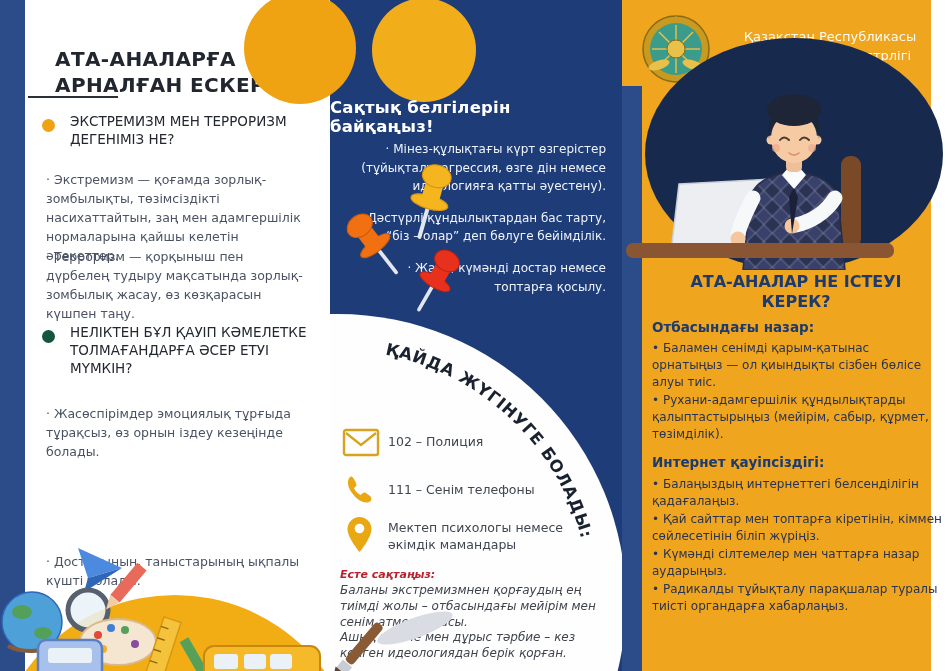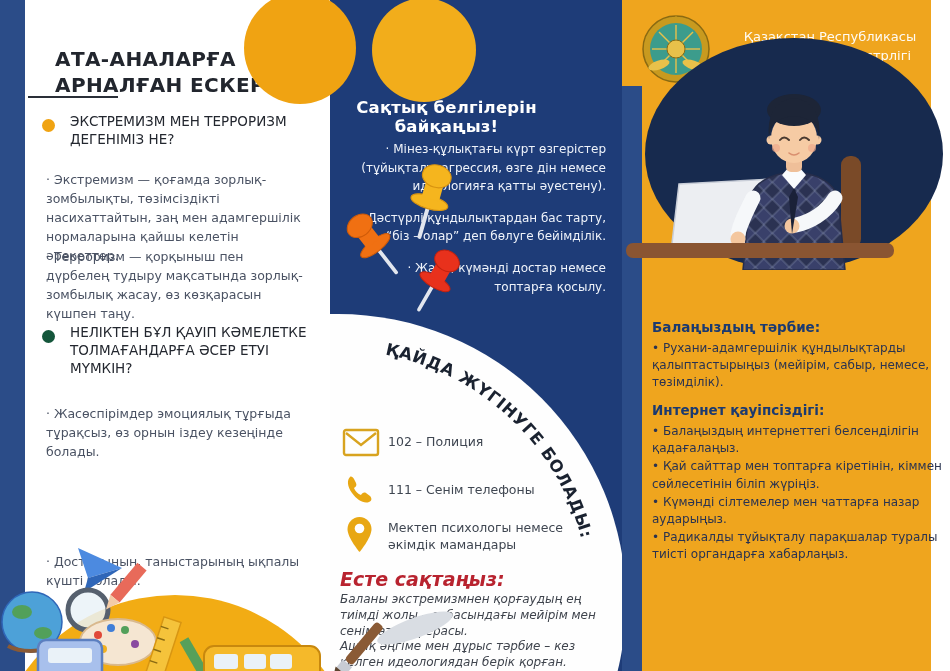--- a/index.html
+++ b/index.html
@@ -15,33 +15,33 @@
   .dot-orange{left:42px;top:119px;background:#F0A312;}
   .dot-green{left:42px;top:330px;background:#14563B;}
   .l-heading{left:70px;width:250px;font-size:13.5px;font-weight:normal;color:#23272F;line-height:1.32;}
   .l-h1{top:113px;} .l-h2{top:324px;}
   .l-body{left:46px;width:260px;font-size:12.5px;color:#4A5263;line-height:1.52;}
   .l-p1{top:170px;} .l-p2{top:247px;} .l-p3{top:404px;} .l-p4{top:468px;} .l-p5{top:552px;}
   
   .mid-col{left:330px;top:0;width:292px;height:671px;background:#1E3C78;overflow:hidden;}
   .white-circle{position:absolute;left:-280px;top:314px;width:576px;height:576px;border-radius:50%;background:#FEFEFE;}
   .yellow-circle{position:absolute;left:42px;top:-2px;width:104px;height:104px;border-radius:50%;background:#F2AD1B;}
-  .mid-title{position:absolute;left:0;top:98px;width:233px;text-align:center;font-size:16.5px;
+  .mid-title{position:absolute;left:0;top:98px;width:233px;font-size:16.5px;
     font-weight:bold;color:#FFFFFF;letter-spacing:.2px;}
   .signs{position:absolute;left:28px;top:140px;width:248px;text-align:right;color:#EFF3FA;
     font-size:12px;line-height:1.55;}
   .signs p{margin:0 0 13px 0;}
   .pins-svg{position:absolute;left:2px;top:146px;}
   .curve-svg{position:absolute;left:0;top:0;}
   .contact-icon{position:absolute;}
   .c-env{left:12px;top:428px;} .c-ph{left:13px;top:474px;} .c-pin{left:16px;top:516px;}
   .c-text{position:absolute;left:58px;width:205px;font-size:12.5px;color:#3F4651;line-height:1.35;}
   .c-t1{top:434px;} .c-t2{top:482px;} .c-t3{top:520px;}
   .remember{position:absolute;left:10px;top:568px;width:274px;font-style:italic;}
-  .remember h4{margin:0 0 2px 0;font-size:19px;color:#B8232F;font-weight:bold;}
+  .remember h4{margin:0 0 2px 0;font-size:11px;color:#B8232F;font-weight:bold;}
   .remember p{margin:0;font-size:12px;color:#3F444D;line-height:1.32;}
   
   .div-patch{left:622px;top:0;width:20px;height:86px;background:#EFA51E;}
   .divider{left:622px;top:86px;width:20px;height:585px;background:#2B4C88;}
   
   .right-col{left:642px;top:0;width:289px;height:671px;background:#EFA51E;}
   .emblem{position:absolute;left:-2px;top:12px;}
   .ministry{position:absolute;left:72px;top:28px;width:232px;text-align:center;font-size:13px;
     color:rgba(255,255,255,.95);line-height:1.45;}
   .person-svg{position:absolute;left:3px;top:38px;}
@@ -194,24 +194,26 @@
       <ellipse cx="149" cy="72" rx="27" ry="16" fill="#1D2537"></ellipse>
       <path d="M124,102 Q120,64 149,60 Q178,64 174,102 Q174,80 149,78 Q124,80 124,102 Z" fill="#1D2537"></path>
       <path d="M135,102 q4,-5 9,0" stroke="#4A3A30" stroke-width="2" fill="none" stroke-linecap="round"></path>
       <path d="M155,102 q4,-5 9,0" stroke="#4A3A30" stroke-width="2" fill="none" stroke-linecap="round"></path>
       <circle cx="131" cy="110" r="4" fill="#F0A88A" opacity=".7"></circle>
       <circle cx="167" cy="110" r="4" fill="#F0A88A" opacity=".7"></circle>
       <path d="M144,115 q5,4 10,0" stroke="#D98F6F" stroke-width="1.6" fill="none" stroke-linecap="round"></path>
     </svg>
     <div class="desk"></div>
 
+    <div class="right-title">АТА-АНАЛАР НЕ ІСТЕУІ КЕРЕК?</div>
 
     <div class="right-content">
-      <h3>Балаңыздың тәрбие:</h3>
-      <p>• Рухани-адамгершілік құндылықтарды қалыптастырыңыз (мейірім, сабыр, немесе, төзімділік).</p>
+      <h3>Отбасындағы назар:</h3>
+      <p>• Баламен сенімді қарым-қатынас орнатыңыз — ол қиындықты сізбен бөлісе алуы тиіс.</p>
+      <p>• Рухани-адамгершілік құндылықтарды қалыптастырыңыз (мейірім, сабыр, құрмет, төзімділік).</p>
       <h3>Интернет қауіпсіздігі:</h3>
       <p>• Балаңыздың интернеттегі белсенділігін қадағалаңыз.</p>
       <p>• Қай сайттар мен топтарға кіретінін, кіммен сөйлесетінін біліп жүріңіз.</p>
       <p>• Күмәнді сілтемелер мен чаттарға назар аударыңыз.</p>
       <p>• Радикалды тұйықталу парақшалар туралы тиісті органдарға хабарлаңыз.</p>
     </div>
   </div>
 
   <div class="abs orange-circle"></div>
 

